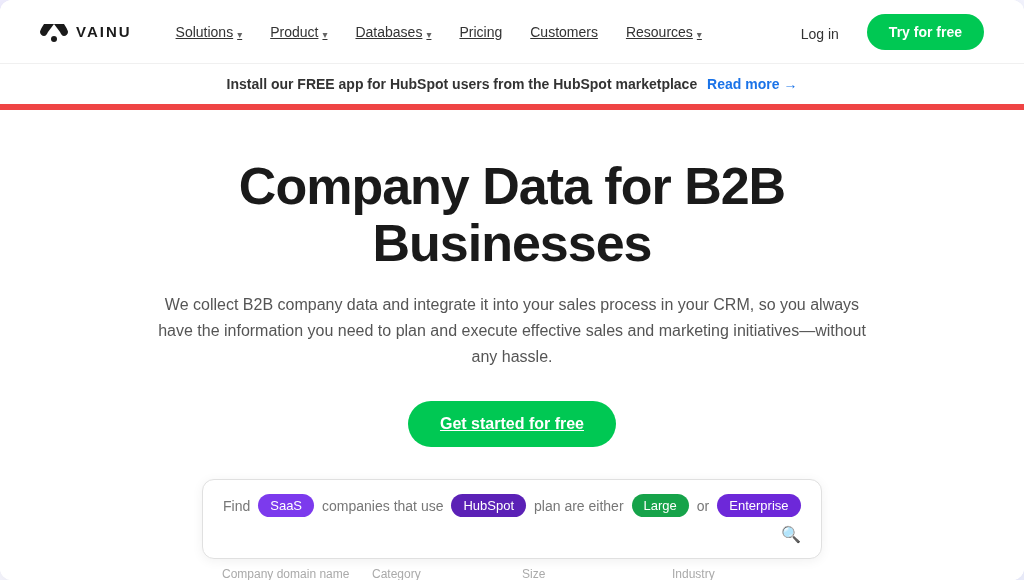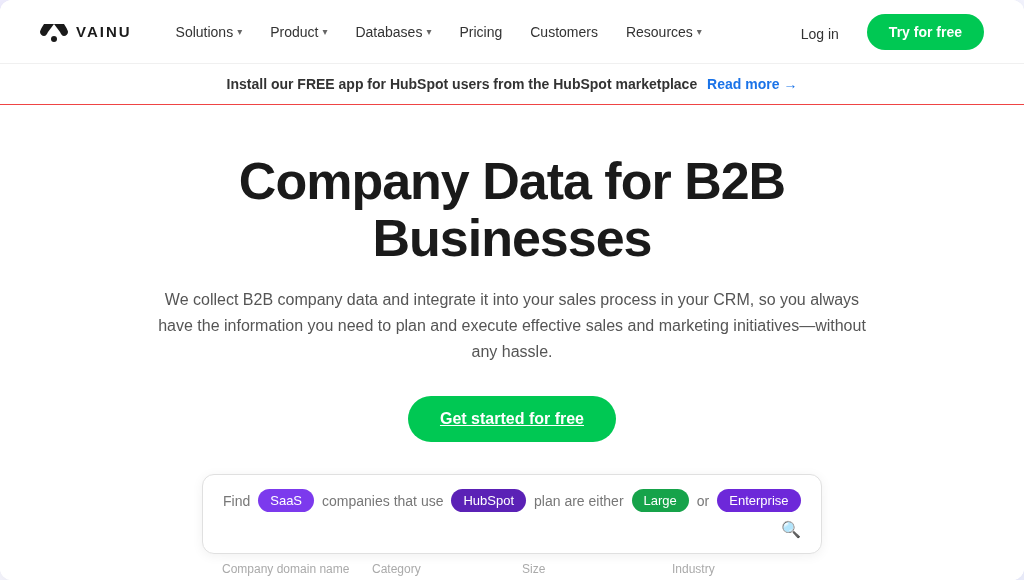--- a/index.html
+++ b/index.html
@@ -55,28 +55,29 @@
 
     .nav-links {
       display: flex;
       align-items: center;
       gap: 4px;
       flex: 1;
     }
 
     .nav-item {
       display: flex;
-      align-items: center;
+      align-items: flex-end;
       gap: 4px;
       padding: 8px 12px;
       font-size: 14px;
       color: #333;
       cursor: pointer;
       border-radius: 6px;
       white-space: nowrap;
+      text-decoration: underline;
     }
 
     .nav-chevron {
       font-size: 10px;
       color: #666;
     }
 
     .nav-actions {
       display: flex;
       align-items: flex-end;
@@ -100,21 +101,21 @@
       background: #00c853;
       border: none;
       border-radius: 24px;
       padding: 10px 22px;
       cursor: pointer;
     }
 
     
     .announcement-banner {
       background: white;
-      border-bottom: 1px solid #ef4444;
+      border-bottom: 6px solid #ef4444;
       padding: 12px 32px;
       text-align: center;
       font-size: 14px;
       color: #333;
       flex-shrink: 0;
     }
 
     .announcement-banner strong {
       font-weight: 600;
     }

